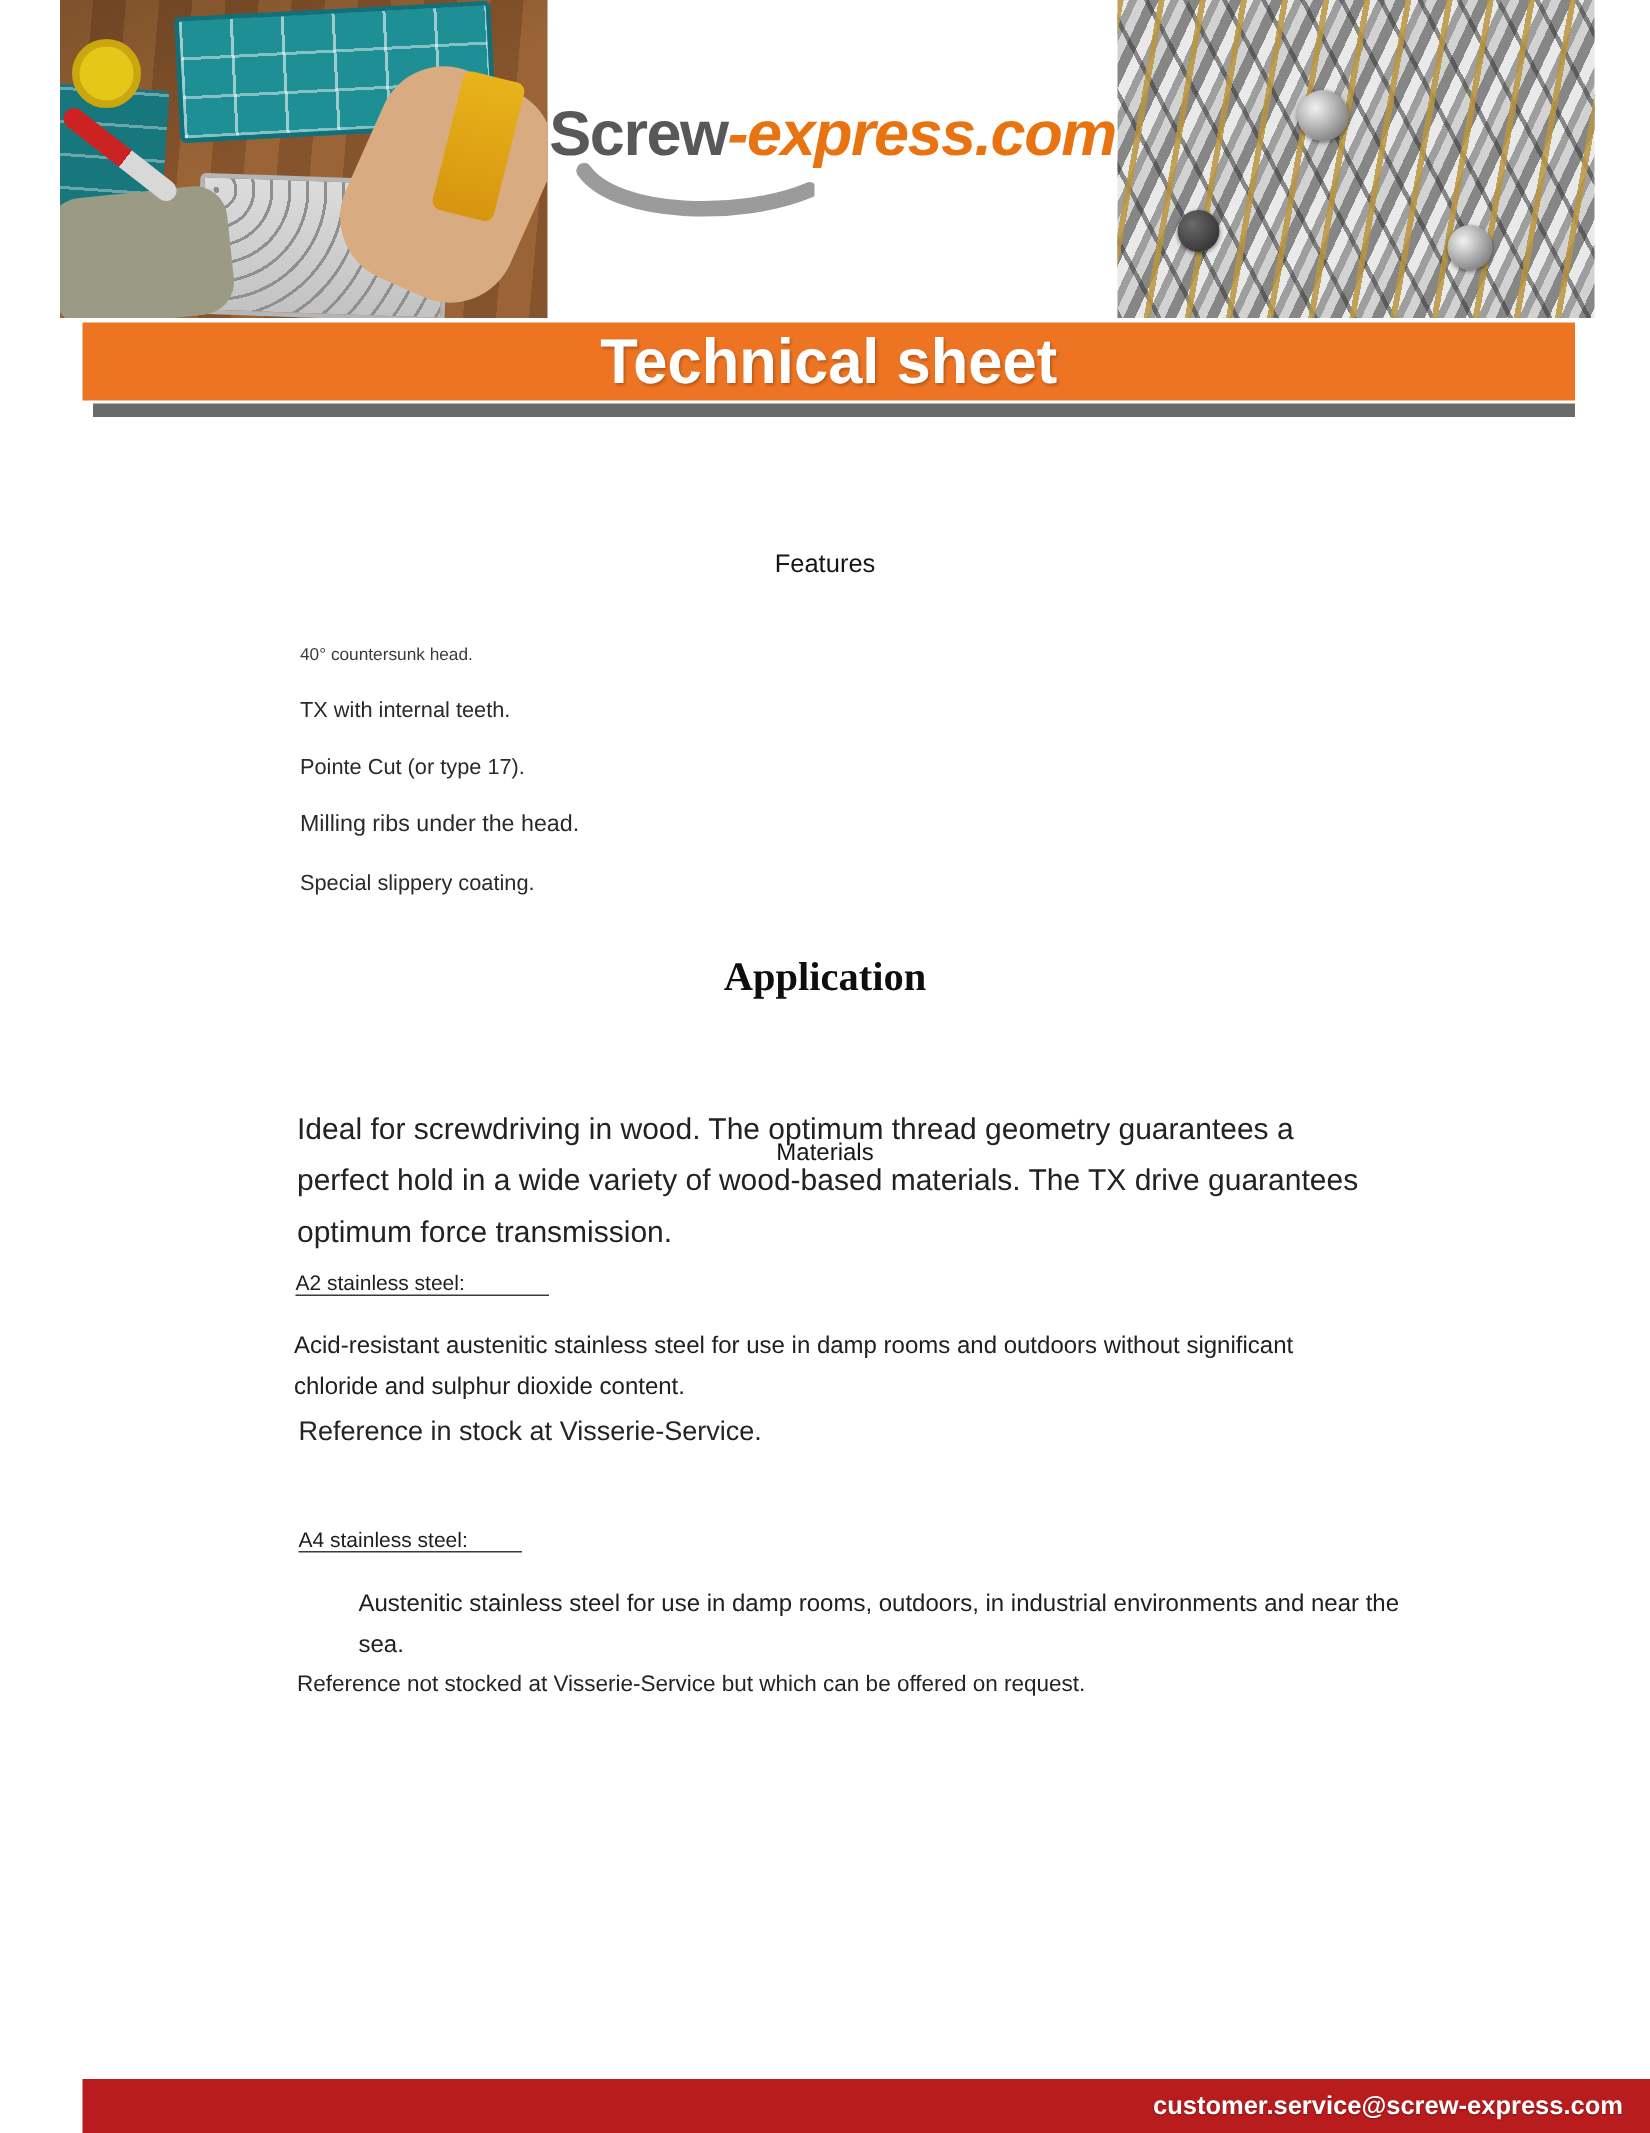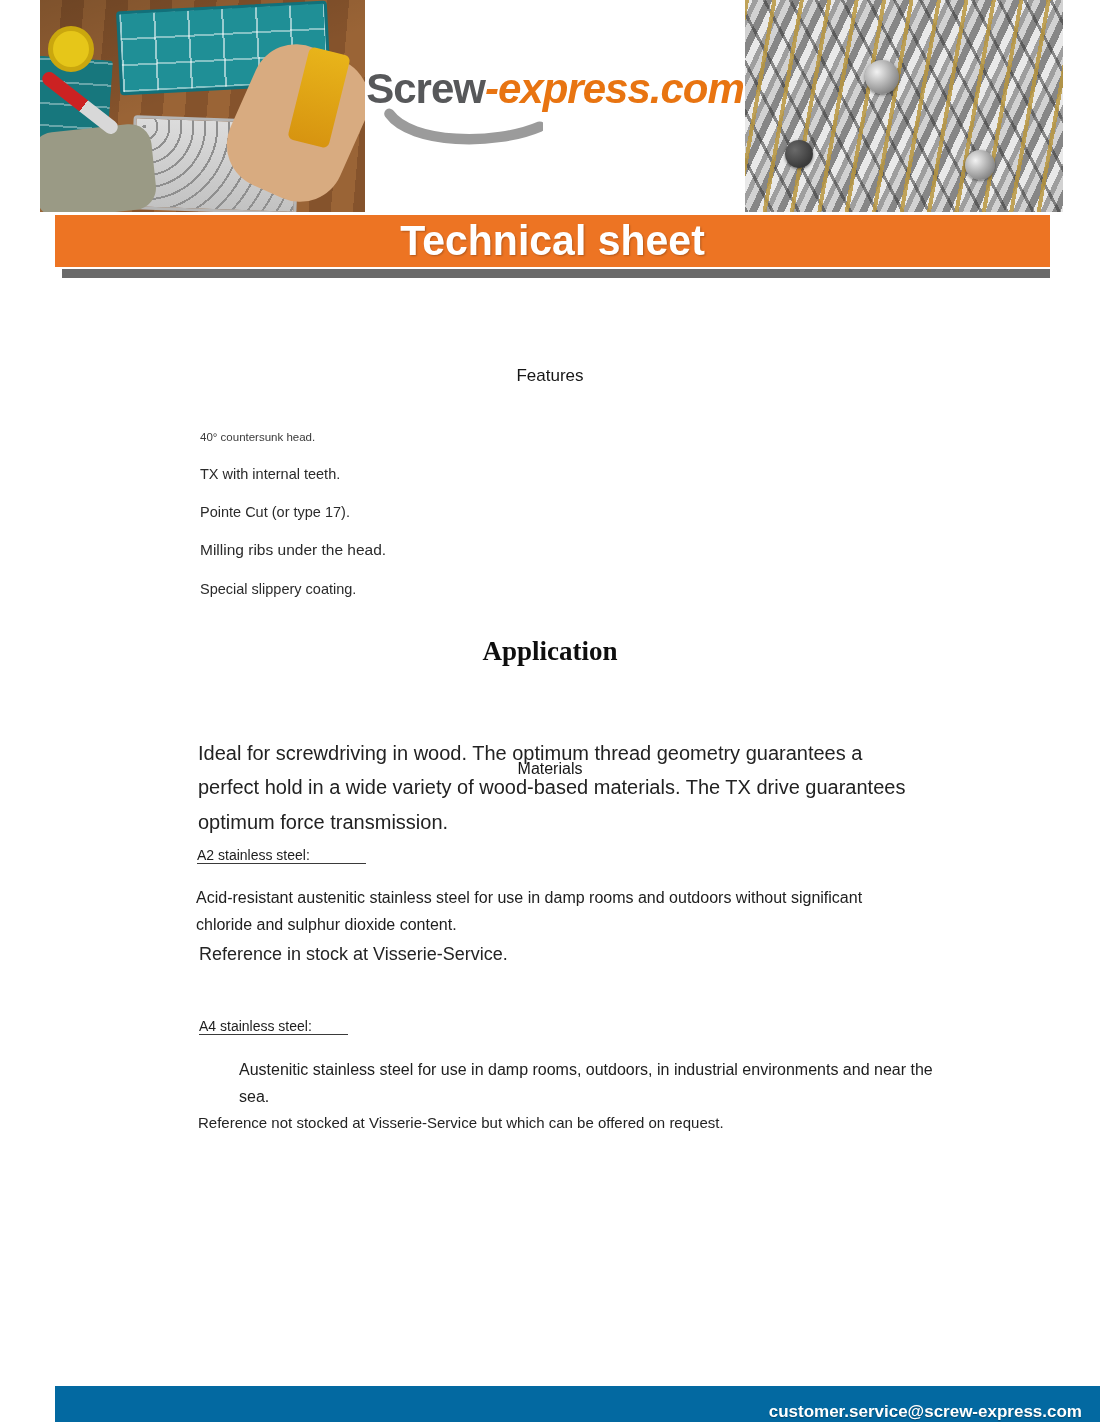--- a/index.html
+++ b/index.html
@@ -126,21 +126,21 @@
   }
   .a2-desc{left:196px;top:884px;width:700px;}
   .a4-desc{left:195px;top:1056px;width:712px;margin-left:44px;}
   .material-note{position:absolute;font-size:18px;color:#242424;}
   .a2-note{left:199px;top:944px;}
   .a4-note{left:198px;top:1114px;font-size:15px;}
 
   
   .footer{
     position:absolute;left:55px;top:1386px;width:1045px;height:36px;
-    background:#0369a1;display:flex;align-items:flex-end;justify-content:flex-end;
+    background:#b91c1c;display:flex;align-items:center;justify-content:flex-end;
   }
   .footer-email{
     color:#ffffff;font-weight:bold;font-size:17px;padding-right:18px;
     text-shadow:0 1px 1px rgba(0,0,0,.35);
   }
 </style>
 </head>
 <body>
 
 <div class="page">

